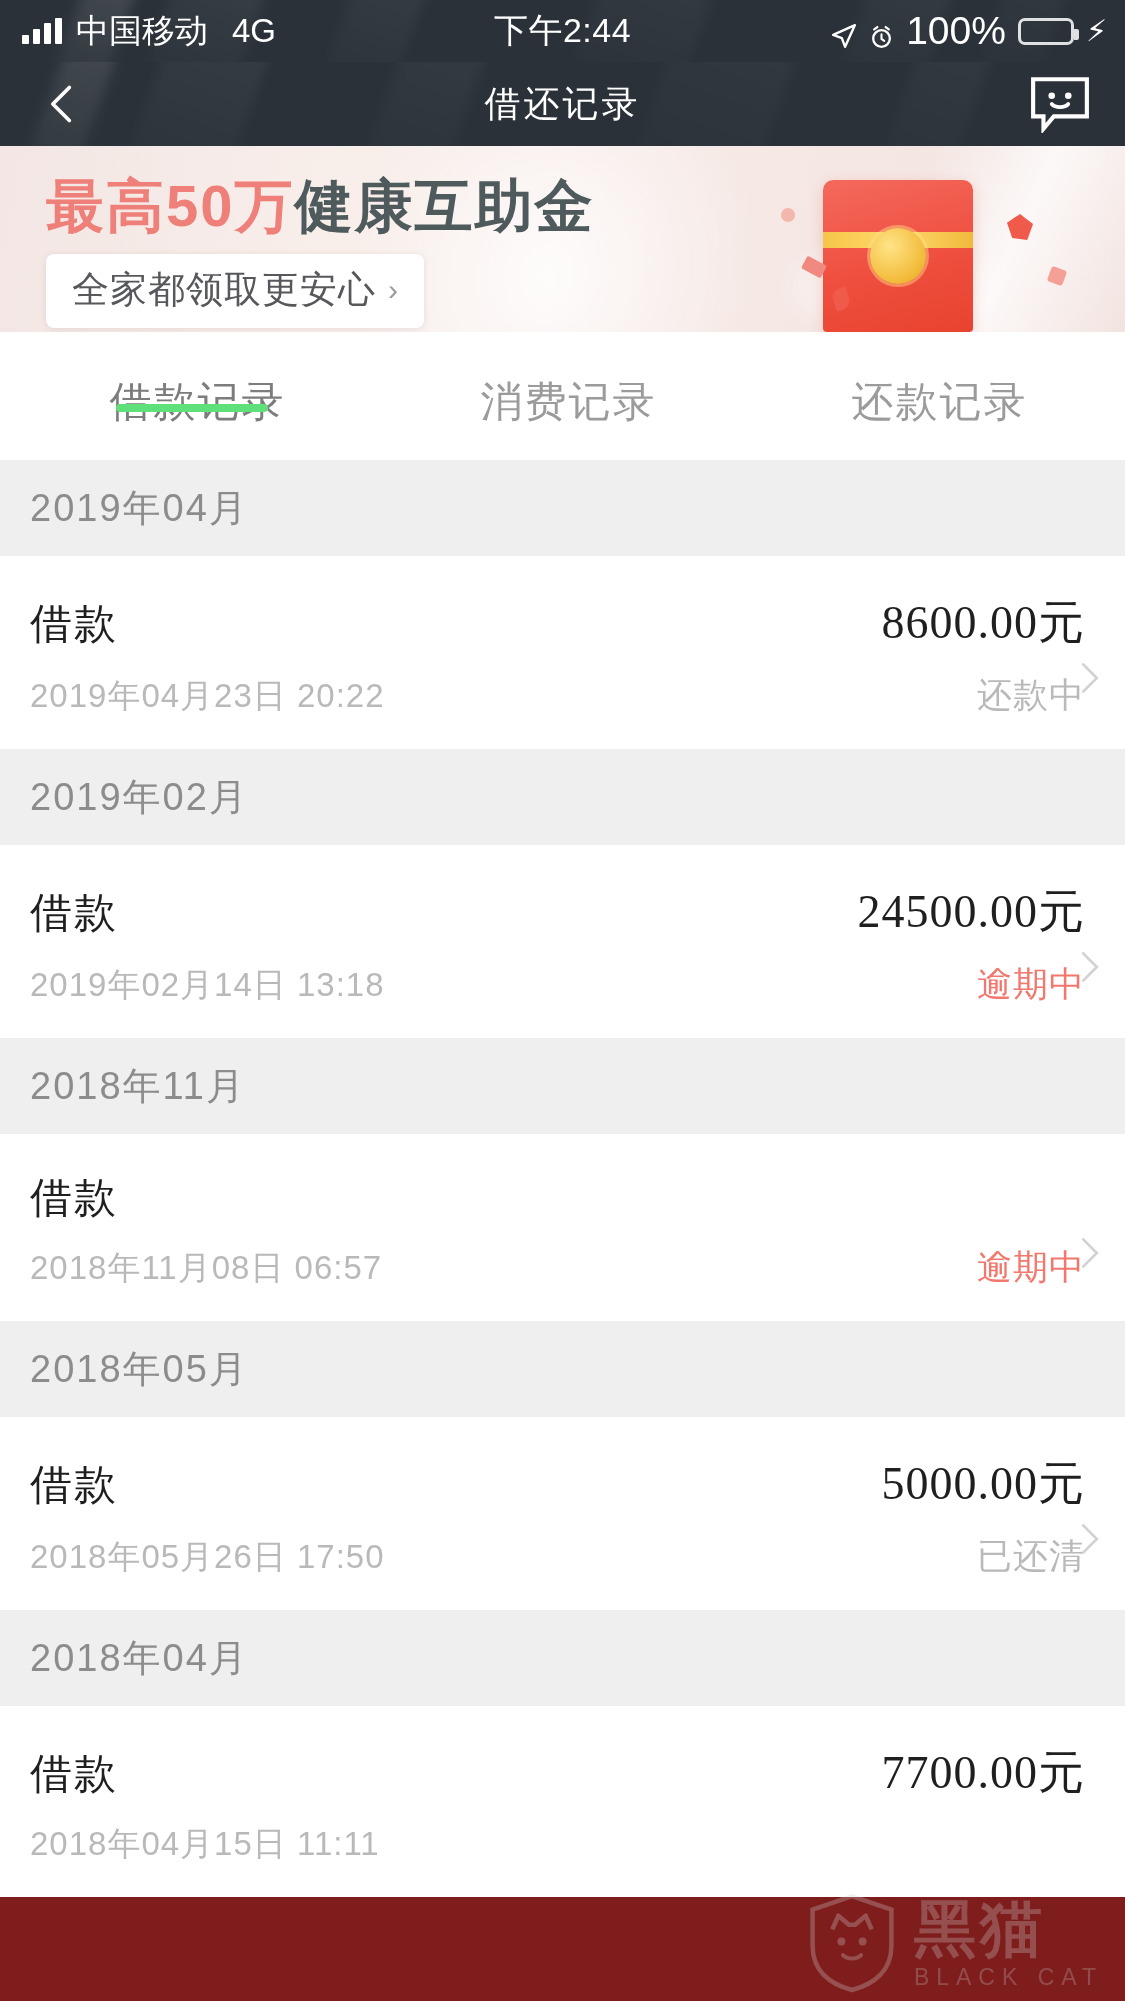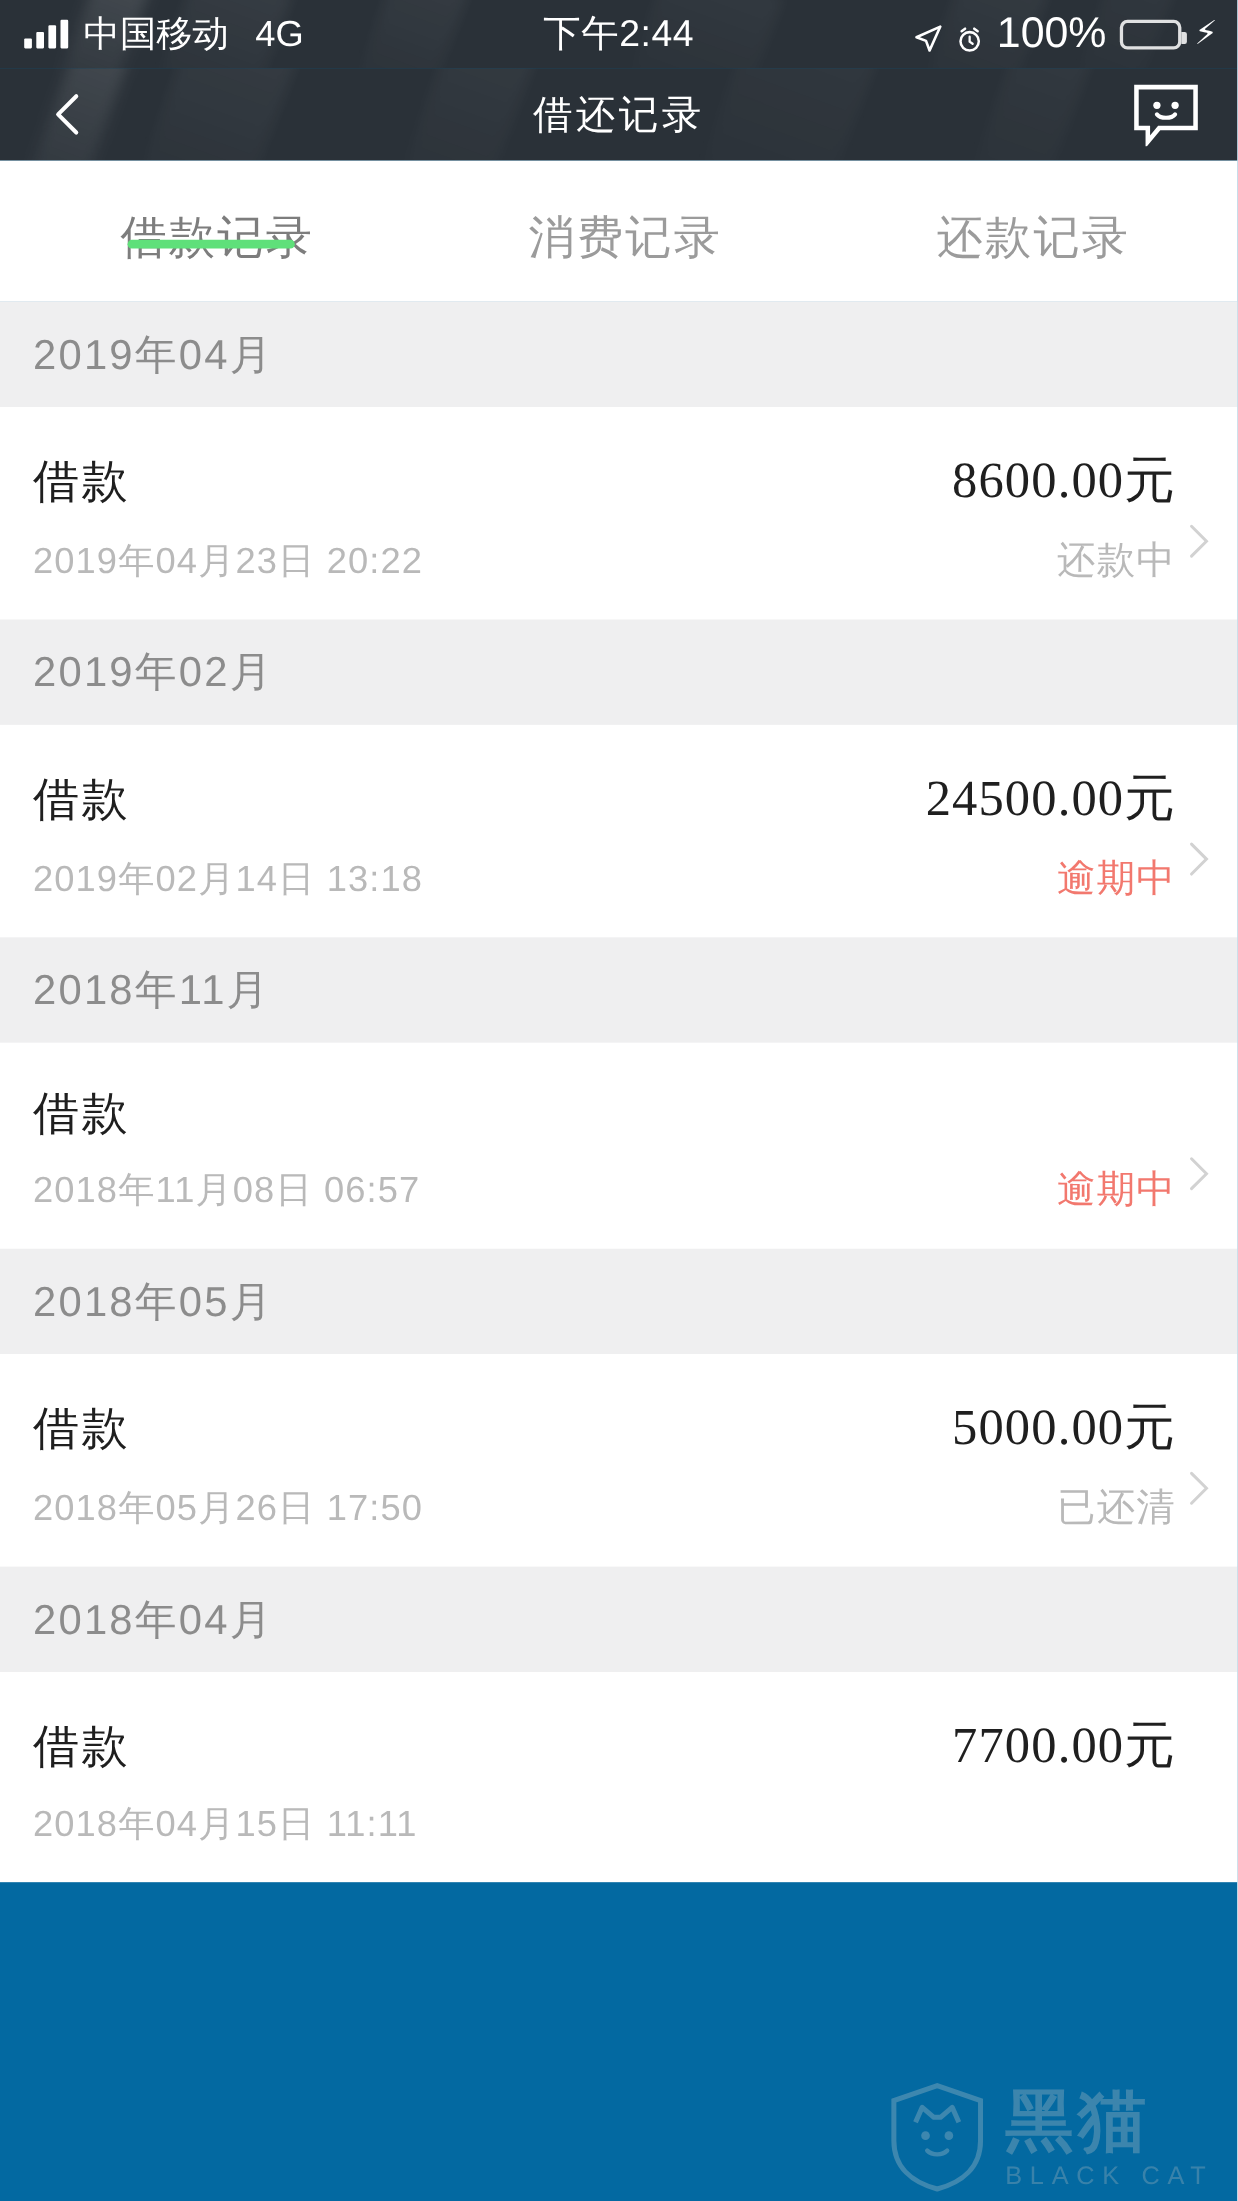--- a/index.html
+++ b/index.html
@@ -2,21 +2,21 @@
 <html><head>
 <meta charset="utf-8">
 <style>
   * { margin:0; padding:0; box-sizing:border-box; }
   html, body {
     width:1125px; height:2001px;
     font-family:"Liberation Sans","DejaVu Sans",sans-serif;
     background:#ffffff;
     overflow:hidden;
   }
-  #app { position:relative; width:1125px; height:2001px; overflow:hidden; background:#0369a1; }
+  #app { position:relative; width:1125px; height:2001px; overflow:hidden; background:#7f1d1d; }
 
   
   .statusbar{
     position:relative;
     height:62px; width:100%;
     background:#2a3138;
     display:flex; align-items:center;
     color:#ffffff;
     font-size:34px;
     overflow:hidden;
@@ -154,22 +154,23 @@
   .list{ width:100%; background:#fff; }
   .month-head{
     height:96px; width:100%;
     background:#efeff0;
     display:flex; align-items:center;
     padding-left:30px;
     font-size:38px; color:#8c8c8c; letter-spacing:2px;
   }
   .record{
     width:100%; background:#fff;
-    padding:36px 30px 30px 30px;
+    padding:36px 14px 30px 30px;
     position:relative;
+    border-radius:19px;
   }
   .rec-top{ display:flex; align-items:baseline; justify-content:space-between; }
   .rec-title{ font-size:42px; color:#1f1f1f; letter-spacing:2px;}
   .rec-amount{ font-size:46px; color:#1f1f1f; letter-spacing:1px; padding-right:26px;font-family:Liberation Serif, serif;}
   .rec-bot{ display:flex; align-items:baseline; justify-content:space-between; margin-top:18px;}
   .rec-date{ font-size:33px; color:#b9b9b9; letter-spacing:1px;}
   .rec-status{ font-size:35px; color:#b9b9b9; letter-spacing:1px; padding-right:26px;}
   .rec-status.overdue{ color:#f2786e; }
   .rec-arrow{
     position:absolute; right:24px; top:50%; margin-top:8px;
@@ -253,20 +254,40 @@
         <svg viewBox="0 0 30 28" width="62" height="58">
           <path d="M2 2h26v18H12l-5 6v-6H2z" fill="none" stroke="#fff" stroke-width="2"></path>
           <circle cx="11" cy="10" r="1.6" fill="#fff"></circle>
           <circle cx="19" cy="10" r="1.6" fill="#fff"></circle>
           <path d="M11 14c1.6 2 6.4 2 8 0" fill="none" stroke="#fff" stroke-width="1.8" stroke-linecap="round"></path>
         </svg>
       </span>
     </div>
   </div>
 
+  <div class="banner">
+    <div class="banner-glow"></div>
+    <div class="banner-shine"></div>
+    <div class="env-halo"></div>
+    <div class="envelope"></div>
+    <span class="confetti cf1"></span>
+    <span class="confetti cf2"></span>
+    <span class="confetti cf3"></span>
+    <span class="confetti cf4"></span>
+    <span class="confetti cf5"></span>
+
+    <div class="banner-text">
+      <span class="hl">最高50万</span><span class="dk">健康互助金</span>
+    </div>
+
+    <div class="banner-pill">
+      <span class="t">全家都领取更安心</span>
+      <span class="c">›</span>
+    </div>
+  </div>
 
   <div class="tabs">
     <div class="tab active">
       <span>借款记录</span>
       <span class="ul"></span>
     </div>
     <div class="tab">
       <span>消费记录</span>
       
     </div>

